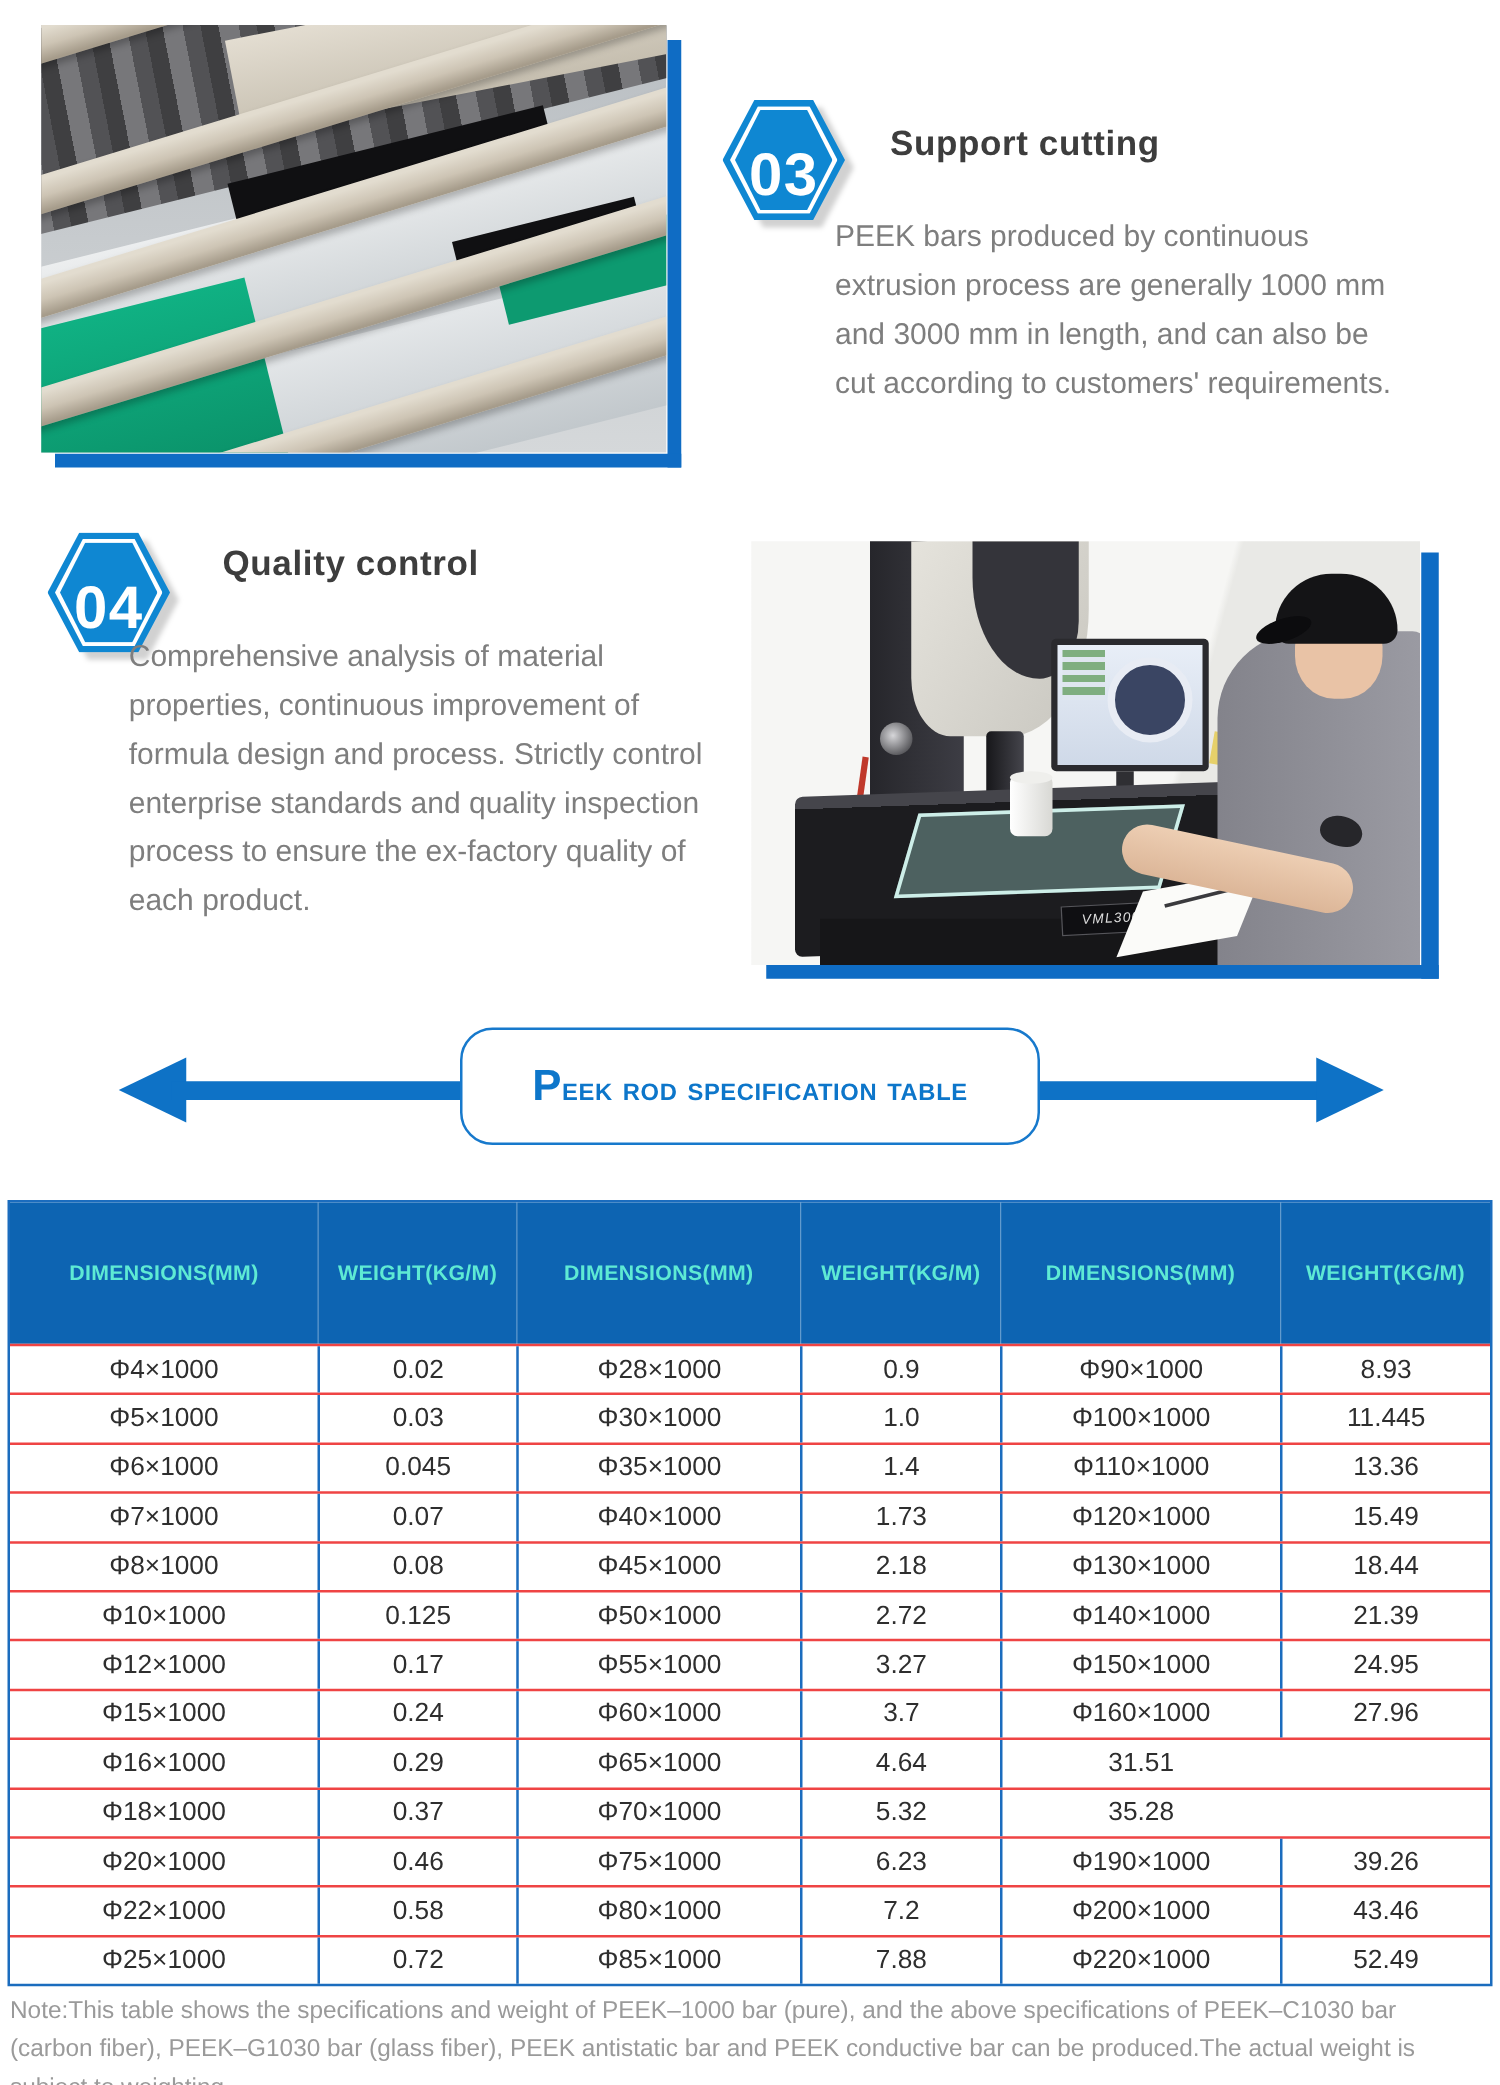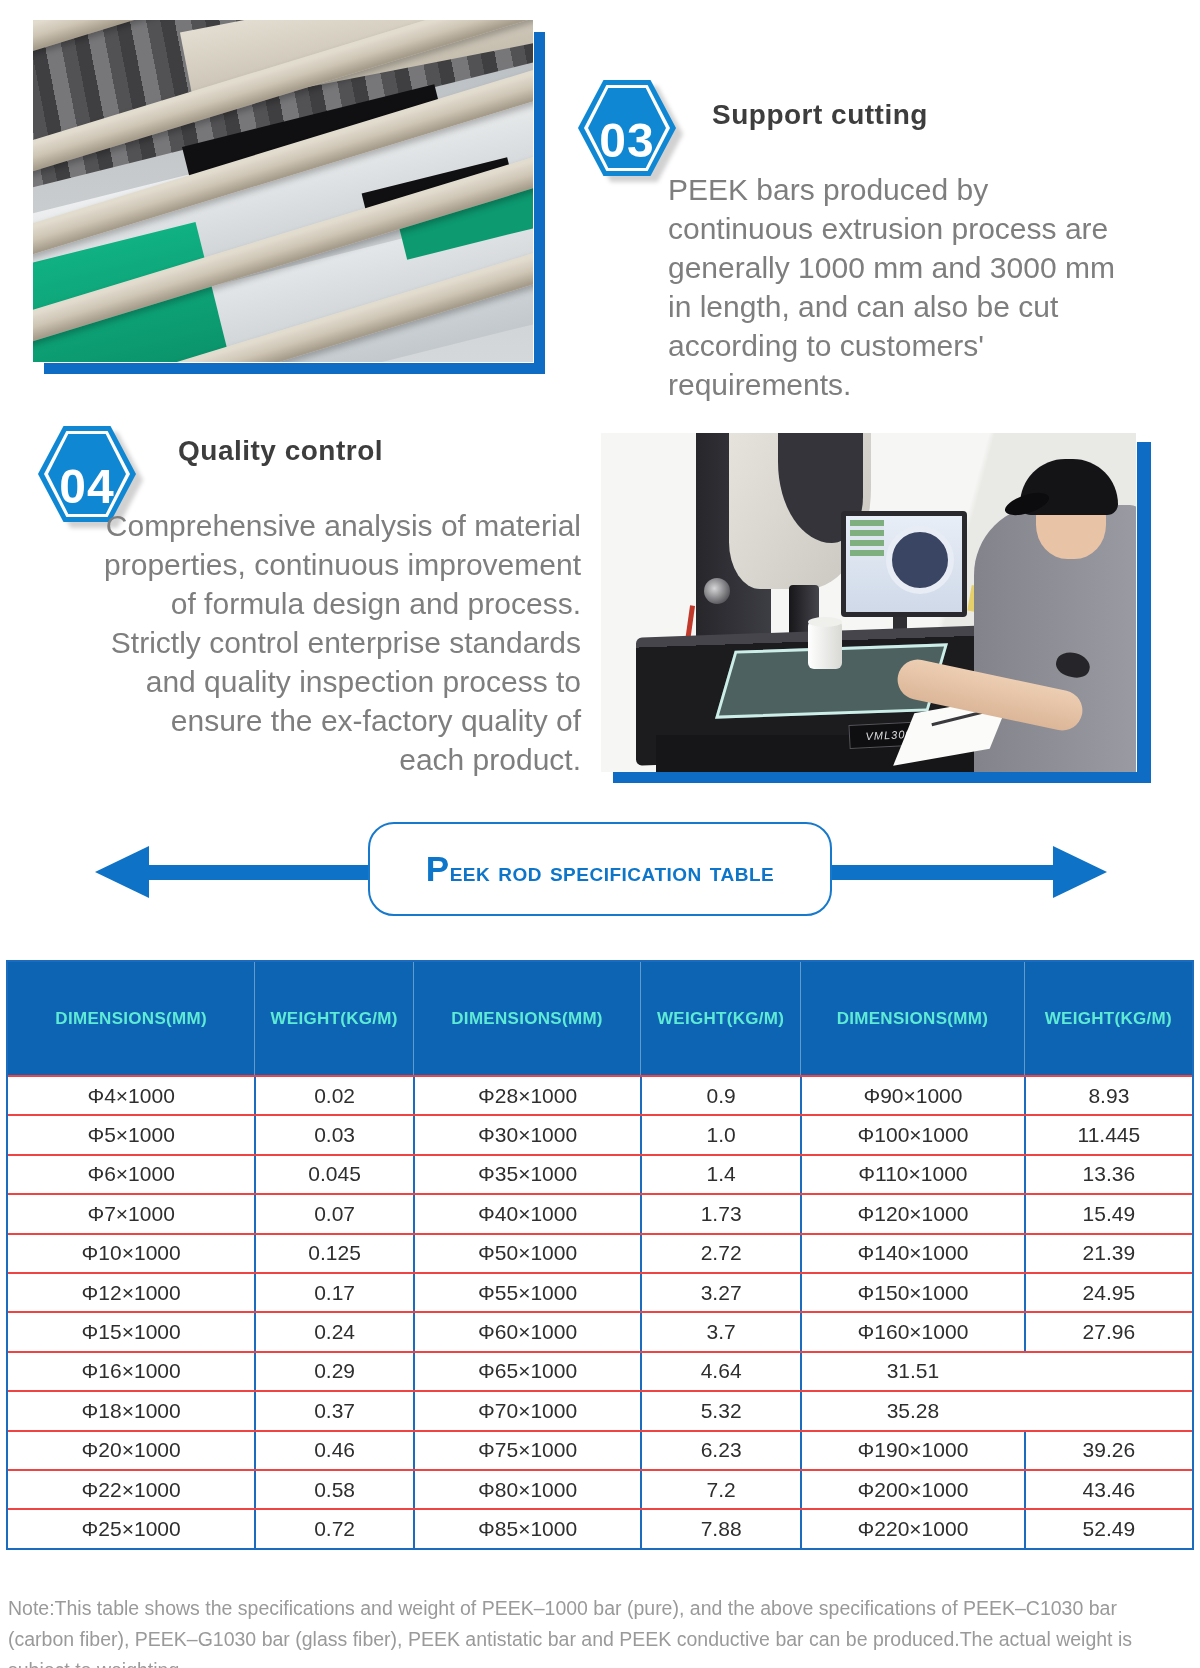--- a/index.html
+++ b/index.html
@@ -95,23 +95,23 @@
   .hex .l3{left:10px;top:8px;right:10px;bottom:8px;background:#0f87d2;}
   .hex .num{position:absolute;left:0;top:12px;width:100%;height:100%;display:flex;align-items:center;justify-content:center;
      color:#fff;font-weight:bold;font-size:48px;letter-spacing:1px;}
   .hex03{left:578px;top:80px;width:98px;height:96px;}
   .hex04{left:38px;top:426px;width:98px;height:96px;}
 
   .step-title{position:absolute;font-size:28px;font-weight:bold;color:#3d3d3d;letter-spacing:.5px;}
   .title03{left:712px;top:99px;}
   .title04{left:178px;top:435px;}
 
-  .step-body{position:absolute;font-size:30px;line-height:39px;color:#7e7e7e;}
+  .step-body{position:absolute;font-size:24px;line-height:39px;color:#7e7e7e;}
   .body03{left:668px;top:170px;width:452px;}
-  .body04{left:103px;top:506px;width:478px;text-align:right;}
+  .body04{left:103px;top:506px;width:478px;}
 
   
   .spec-arrow{position:absolute;left:95px;top:846px;width:1012px;height:52px;}
   .spec-arrow .shaft{position:absolute;left:42px;right:42px;top:19px;height:15px;background:#0e72c6;}
   .spec-arrow .ah{position:absolute;top:0;width:0;height:0;border-top:26px solid transparent;border-bottom:26px solid transparent;}
   .spec-arrow .ah.left{left:0;border-right:54px solid #0e72c6;}
   .spec-arrow .ah.right{right:0;border-left:54px solid #0e72c6;}
   .banner-box{position:absolute;left:368px;top:822px;width:464px;height:94px;background:#ffffff;border:2px solid #1779cc;
      border-radius:26px;display:flex;align-items:center;justify-content:center;z-index:2;box-sizing:border-box;}
   .banner-text{font-variant:small-caps;font-weight:bold;color:#0d76ca;font-size:27px;letter-spacing:.5px;}
@@ -249,20 +249,28 @@
         </div>
         <div class="trow">
           <div class="tcell">Φ7×1000</div>
           <div class="tcell">0.07</div>
           <div class="tcell">Φ40×1000</div>
           <div class="tcell">1.73</div>
           <div class="tcell">Φ120×1000</div>
           <div class="tcell">15.49</div>
         </div>
         <div class="trow">
+          <div class="tcell">Φ8×1000</div>
+          <div class="tcell">0.08</div>
+          <div class="tcell">Φ45×1000</div>
+          <div class="tcell">2.18</div>
+          <div class="tcell">Φ130×1000</div>
+          <div class="tcell">18.44</div>
+        </div>
+        <div class="trow">
           <div class="tcell">Φ10×1000</div>
           <div class="tcell">0.125</div>
           <div class="tcell">Φ50×1000</div>
           <div class="tcell">2.72</div>
           <div class="tcell">Φ140×1000</div>
           <div class="tcell">21.39</div>
         </div>
         <div class="trow">
           <div class="tcell">Φ12×1000</div>
           <div class="tcell">0.17</div>

